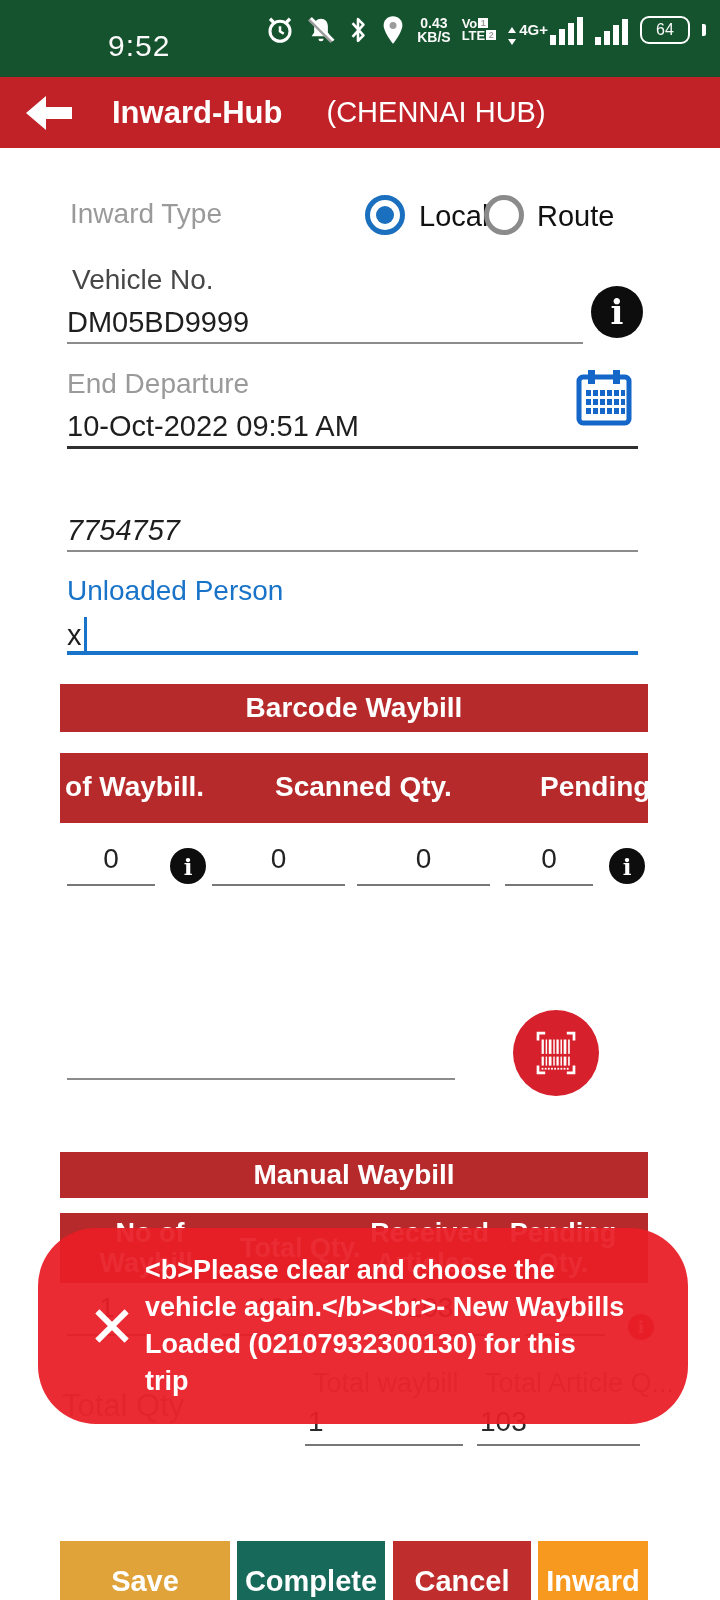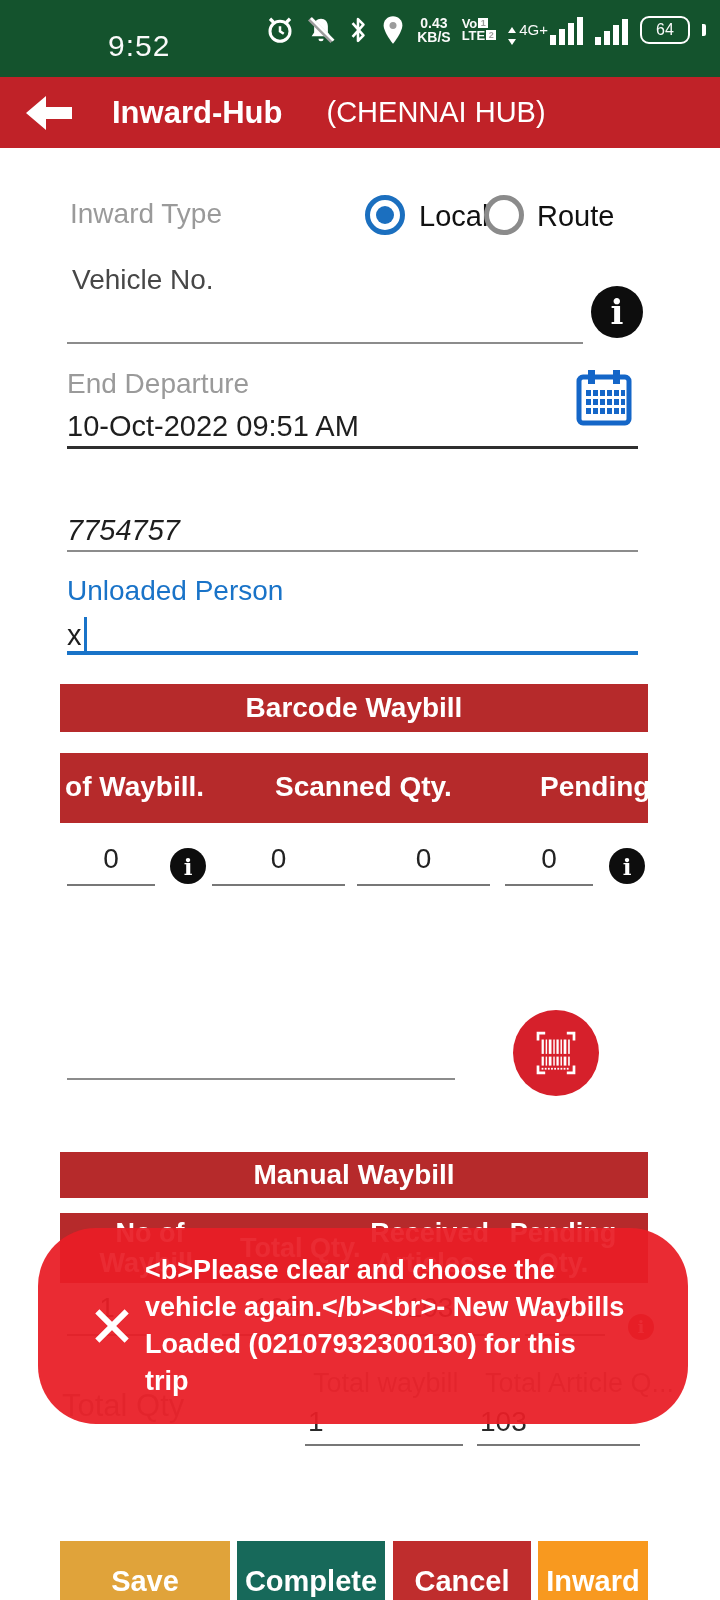--- a/index.html
+++ b/index.html
@@ -11,21 +11,21 @@
   
   .statusbar{position:absolute;left:0;top:0;width:720px;height:77px;background:#14532d;color:#fafafa;}
   .time{position:absolute;left:108px;top:29px;font-size:30px;letter-spacing:1px;}
   .sicons{position:absolute;right:14px;top:0;height:60px;display:flex;align-items:center;gap:11px;}
   .sicons svg{display:block;}
   .kbps{font-size:14px;font-weight:bold;line-height:14px;text-align:center;}
   .volte{font-size:13px;font-weight:bold;line-height:12px;}
   .simsq{display:inline-block;width:10px;height:10px;background:#fff;color:#9c9c9c;
          font-size:9px;line-height:10px;text-align:center;font-weight:bold;vertical-align:top;margin-left:1px;}
   .netwrap{display:flex;align-items:flex-end;gap:2px;}
-  .netlbl{font-size:15px;font-weight:normal;line-height:14px;margin-bottom:8px;}
+  .netlbl{font-size:15px;font-weight:bold;line-height:14px;margin-bottom:8px;}
   .batt{display:flex;align-items:center;gap:12px;}
   .battbody{width:50px;height:28px;border:2px solid #fff;border-radius:9px;display:flex;
             align-items:center;justify-content:center;font-size:16px;}
   .battnub{width:4px;height:12px;background:#fff;border-radius:0 2px 2px 0;}
 
   
   .appbar{position:absolute;left:0;top:77px;width:720px;height:71px;background:#c02228;color:#fff;
           display:flex;align-items:center;}
   .backbtn{margin-left:26px;width:46px;height:34px;}
   .apptitle{margin-left:40px;font-size:31px;font-weight:bold;}
@@ -151,20 +151,21 @@
 
   <div class="abs lbl" style="left:70px;top:198px;">Inward Type</div>
   <div class="abs radio-outer radio-sel" style="left:365px;top:195px;">
       <div class="radio-dot"></div>
     </div>
   <div class="abs radiolbl" style="left:419px;top:200px;">Local</div>
   <div class="abs radio-outer radio-un" style="left:484px;top:195px;"></div>
   <div class="abs radiolbl" style="left:537px;top:200px;">Route</div>
 
   <div class="abs lbl-dark" style="left:72px;top:264px;">Vehicle No.</div>
+  <div class="abs val" style="left:67px;top:306px;">DM05BD9999</div>
   <div class="abs uline" style="left:67px;top:342px;width:516px;"></div>
   <div class="abs infoc" style="left:591px;top:286px;width:52px;height:52px;font-size:34px;">i</div>
 
   <div class="abs lbl" style="left:67px;top:368px;">End Departure</div>
   <svg class="abs" style="left:576px;top:370px;" width="56" height="56" viewBox="0 0 56 56">
     <rect x="12" y="0" width="7" height="14" fill="#1466c8"></rect>
     <rect x="37" y="0" width="7" height="14" fill="#1466c8"></rect>
     <rect x="3" y="7" width="50" height="46" rx="4" fill="none" stroke="#1466c8" stroke-width="5"></rect>
     <g fill="#1466c8">
       <rect x="10" y="20" width="5" height="6"></rect>

